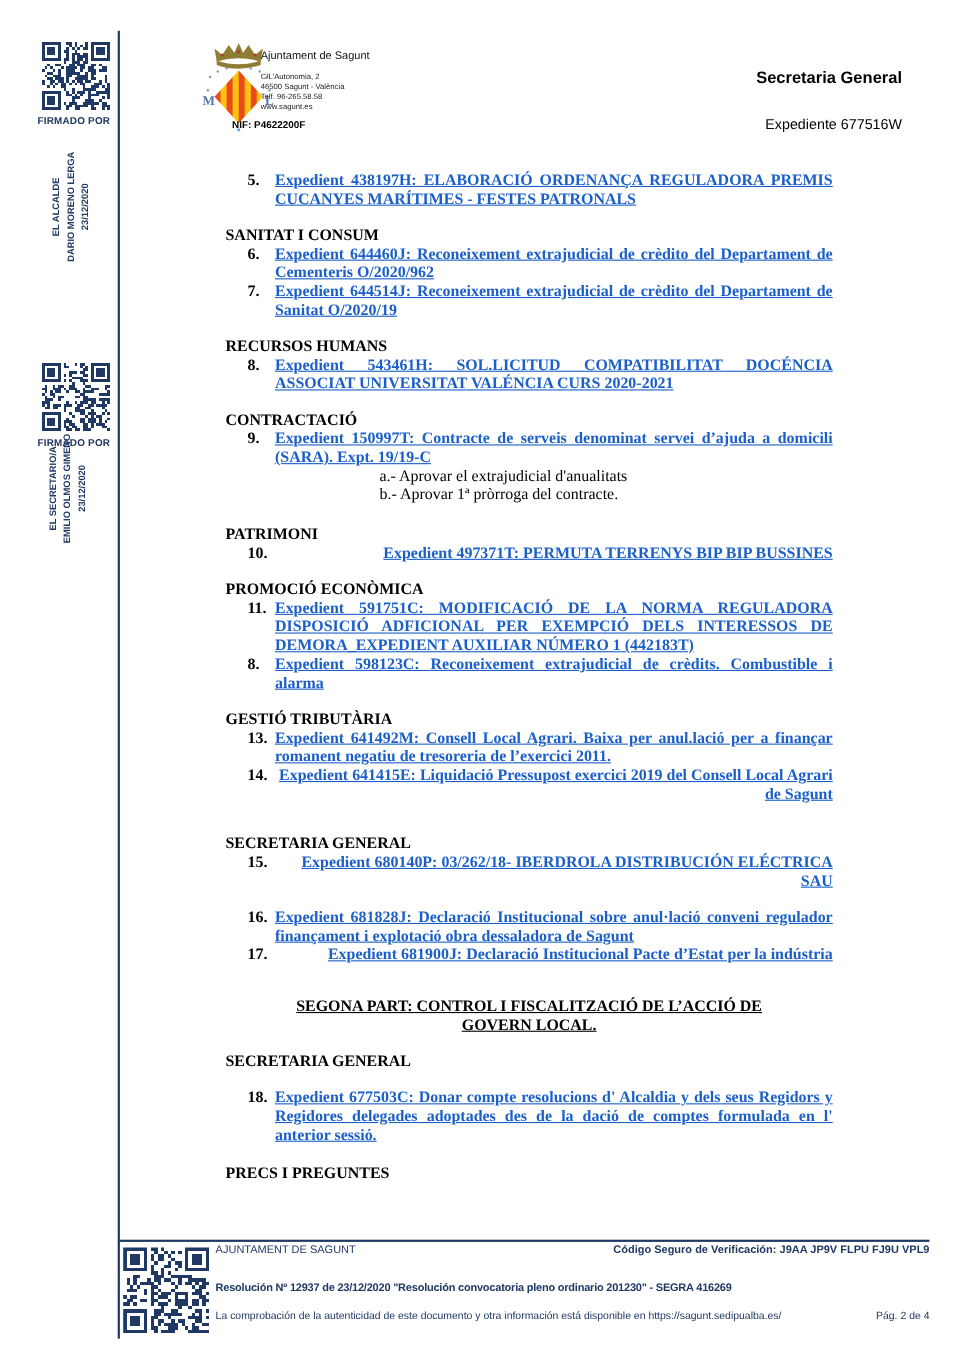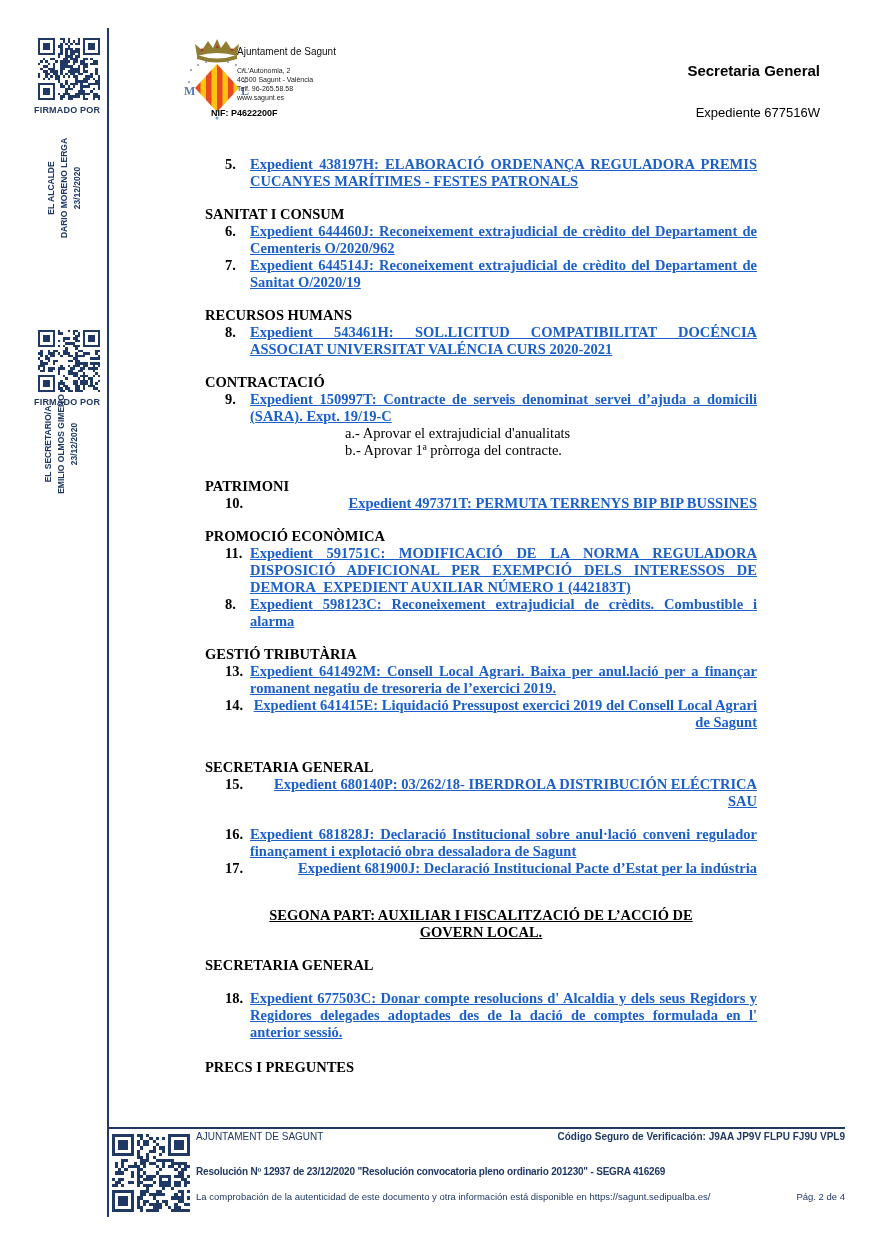--- a/index.html
+++ b/index.html
@@ -617,21 +617,21 @@
     </div>
     <div class="item">
       <span class="num">8.</span>
       <a class="itxt">Expedient 598123C: Reconeixement extrajudicial de crèdits. Combustible i alarma</a>
     </div>
 
     <div class="heading mt-sm">GESTIÓ TRIBUTÀRIA</div>
 
     <div class="item">
       <span class="num">13.</span>
-      <a class="itxt">Expedient 641492M: Consell Local Agrari. Baixa per anul.lació per a finançar romanent negatiu de tresoreria de l’exercici 2019.</a>
+      <a class="itxt">Expedient 641492M: Consell Local Agrari. Baixa per anul.lació per a finançar romanent negatiu de tresoreria de l’exercici 2011.</a>
     </div>
     <div class="item">
       <span class="num">14.</span>
       <a class="itxt no-justify">Expedient 641415E: Liquidació Pressupost exercici 2019 del Consell Local Agrari de Sagunt</a>
     </div>
 
     <div class="heading mt-md">SECRETARIA GENERAL</div>
 
     <div class="item">
       <span class="num">15.</span>
@@ -639,21 +639,21 @@
     </div>
     <div class="item mt-sm">
       <span class="num">16.</span>
       <a class="itxt">Expedient 681828J: Declaració Institucional sobre anul·lació conveni regulador finançament i explotació obra dessaladora de Sagunt</a>
     </div>
     <div class="item">
       <span class="num">17.</span>
       <a class="itxt no-justify">Expedient 681900J: Declaració Institucional Pacte d’Estat per la indústria</a>
     </div>
 
-    <div class="part-heading">SEGONA PART: AUXILIAR I  FISCALITZACIÓ  DE L’ACCIÓ DE GOVERN LOCAL.</div>
+    <div class="part-heading">SEGONA PART: CONTROL I  FISCALITZACIÓ  DE L’ACCIÓ DE GOVERN LOCAL.</div>
 
     <div class="heading mt-sm">SECRETARIA GENERAL</div>
 
     <div class="item mt-sm">
       <span class="num">18.</span>
       <a class="itxt">Expedient 677503C: Donar compte resolucions d' Alcaldia y dels seus Regidors y Regidores delegades adoptades des de la dació de comptes formulada en l' anterior sessió.</a>
     </div>
 
     <div class="heading mt-lg">PRECS I PREGUNTES</div>
 

